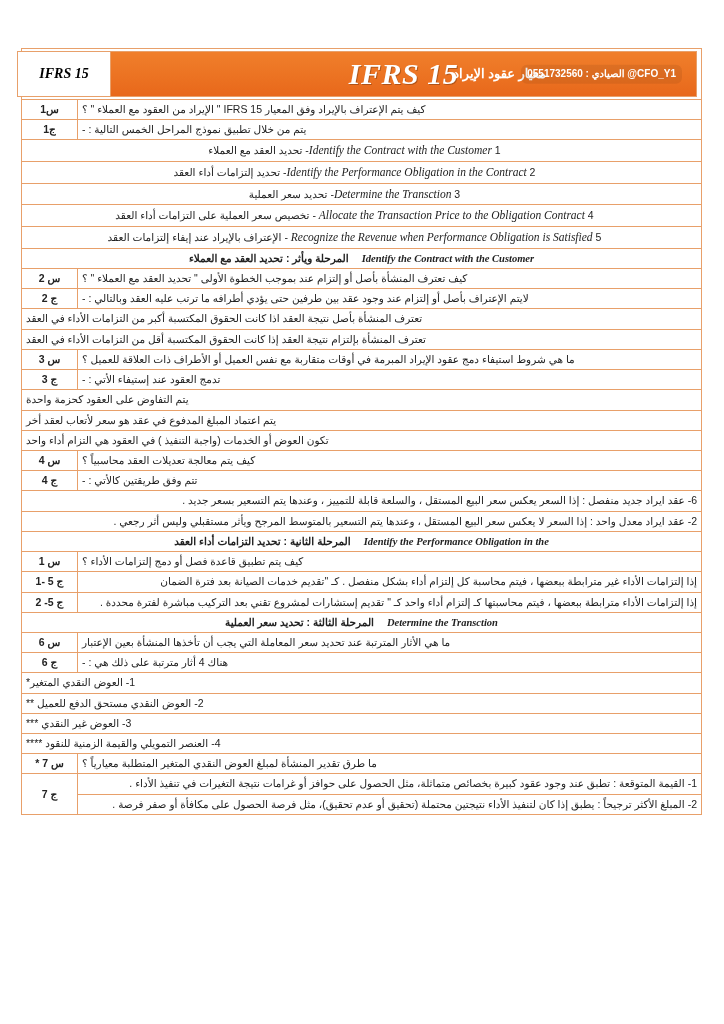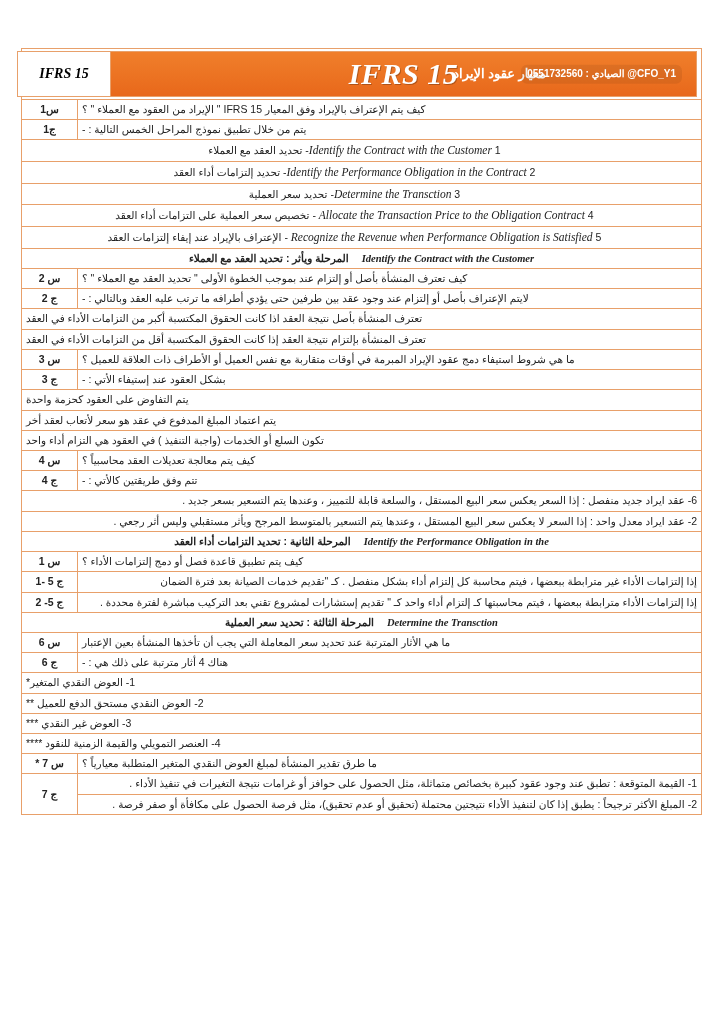--- a/index.html
+++ b/index.html
@@ -222,31 +222,31 @@
     </tr>
     <tr>
       <td colspan="2" class="ar">تعترف المنشأة بإلتزام نتيجة العقد إذا كانت الحقوق المكتسبة أقل من التزامات الأداء في العقد</td>
     </tr>
 
     <tr>
       <td class="ar">ما هي شروط استيفاء دمج عقود الإيراد المبرمة في أوقات متقاربة مع نفس العميل أو الأطراف ذات العلاقة للعميل ؟</td>
       <td class="col-label">س 3</td>
     </tr>
     <tr>
-      <td class="ar">بشكل العقود عند إستيفاء الأتي : -</td>
+      <td class="ar">تدمج العقود عند إستيفاء الأتي : -</td>
       <td class="col-label">ج 3</td>
     </tr>
     <tr>
       <td colspan="2" class="ar">يتم التفاوض على العقود كحزمة واحدة</td>
     </tr>
     <tr>
       <td colspan="2" class="ar">يتم اعتماد المبلغ المدفوع في عقد هو سعر لأتعاب لعقد أخر</td>
     </tr>
     <tr>
-      <td colspan="2" class="ar">تكون السلع أو الخدمات (واجبة التنفيذ ) في العقود هي التزام أداء واحد</td>
+      <td colspan="2" class="ar">تكون العوض أو الخدمات (واجبة التنفيذ ) في العقود هي التزام أداء واحد</td>
     </tr>
 
     <tr>
       <td class="ar">كيف يتم معالجة تعديلات العقد محاسبياً ؟</td>
       <td class="col-label">س 4</td>
     </tr>
     <tr>
       <td class="ar">تتم وفق طريقتين كالأتي : -</td>
       <td class="col-label">ج 4</td>
     </tr>

